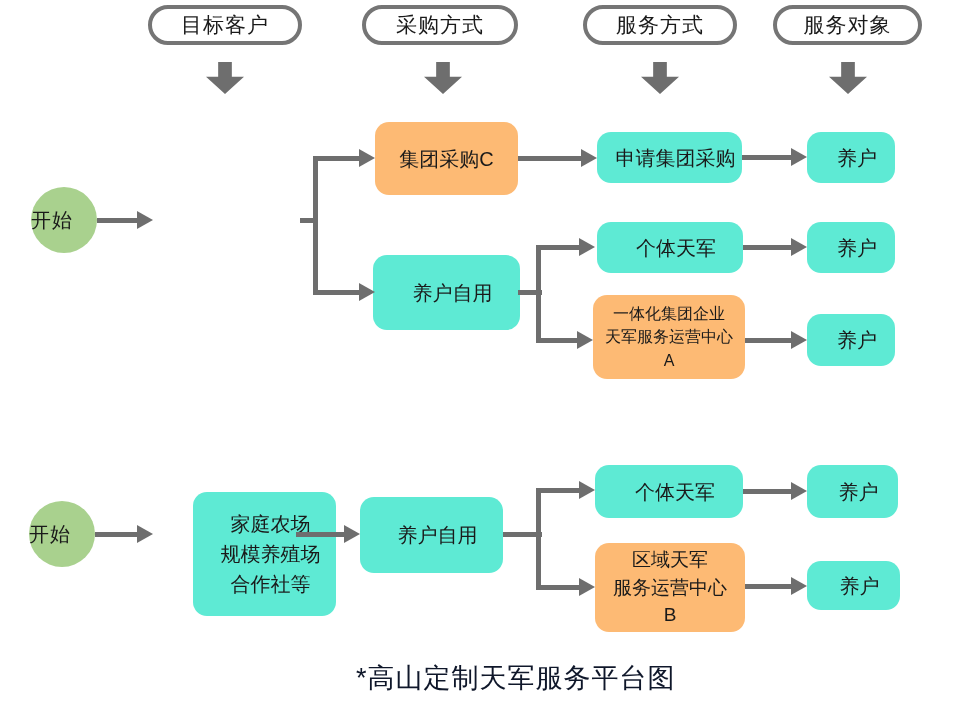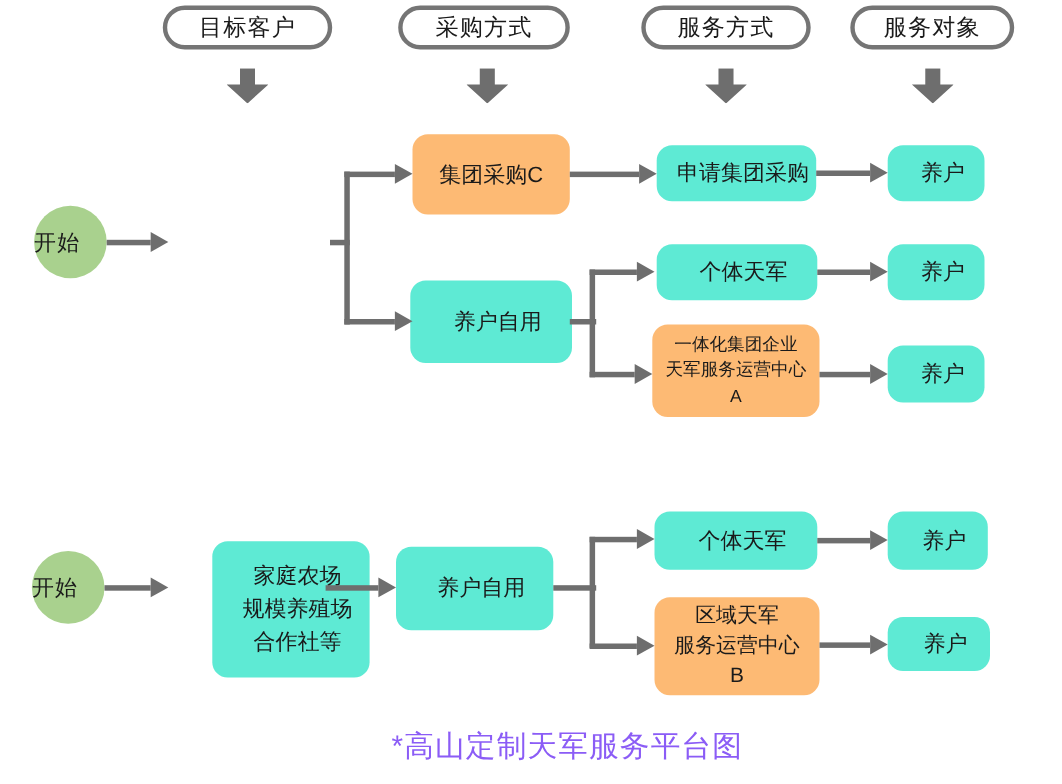--- a/index.html
+++ b/index.html
@@ -36,21 +36,21 @@
   .mid-text{font-size:19px;line-height:1.45;}
   
   .hline{position:absolute;height:5px;background:#6e6e6e;}
   .vline{position:absolute;width:5px;background:#6e6e6e;}
   .head{
     position:absolute;width:0;height:0;
     border-top:9px solid transparent;border-bottom:9px solid transparent;
     border-left:16px solid #6e6e6e;
   }
   .caption{
-    position:absolute;left:356px;top:660px;font-size:27px;font-weight:500;color:#8b5cf6;
+    position:absolute;left:356px;top:660px;font-size:27px;font-weight:500;color:#0f172a;
     letter-spacing:1px;
   }
 </style>
 </head>
 <body>
 
 <div class="canvas">
 
   <div class="pill" style="left:148px;top:5px;width:154px;">
     <span>目标客户</span>

